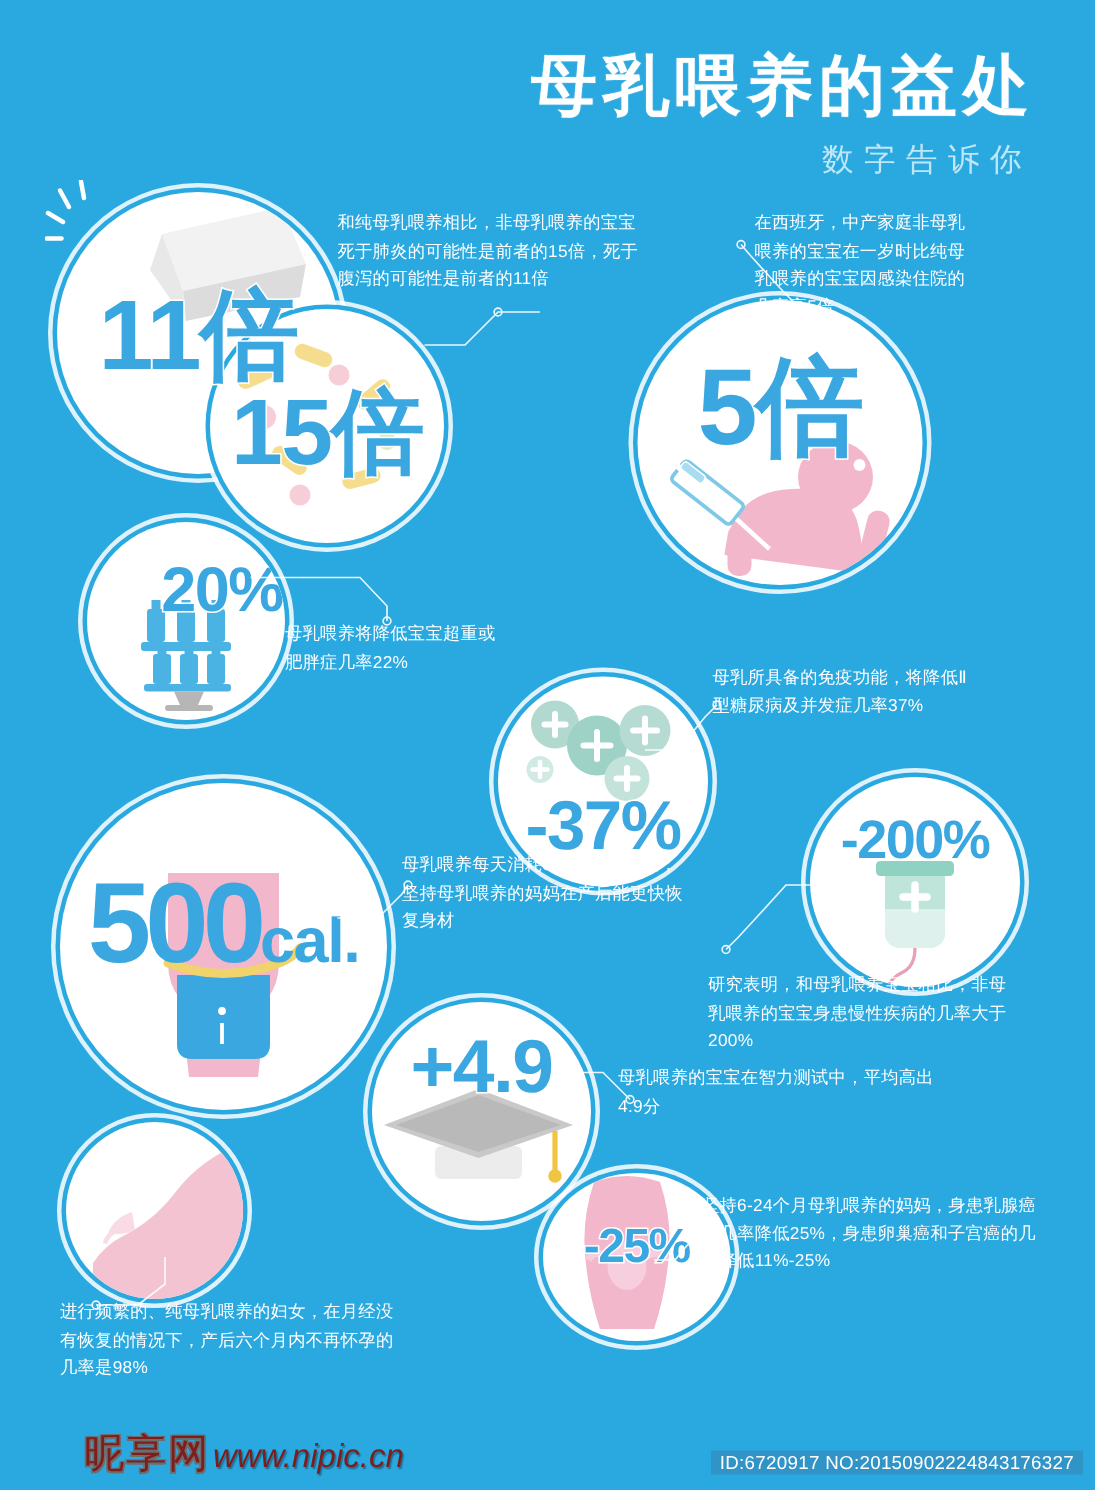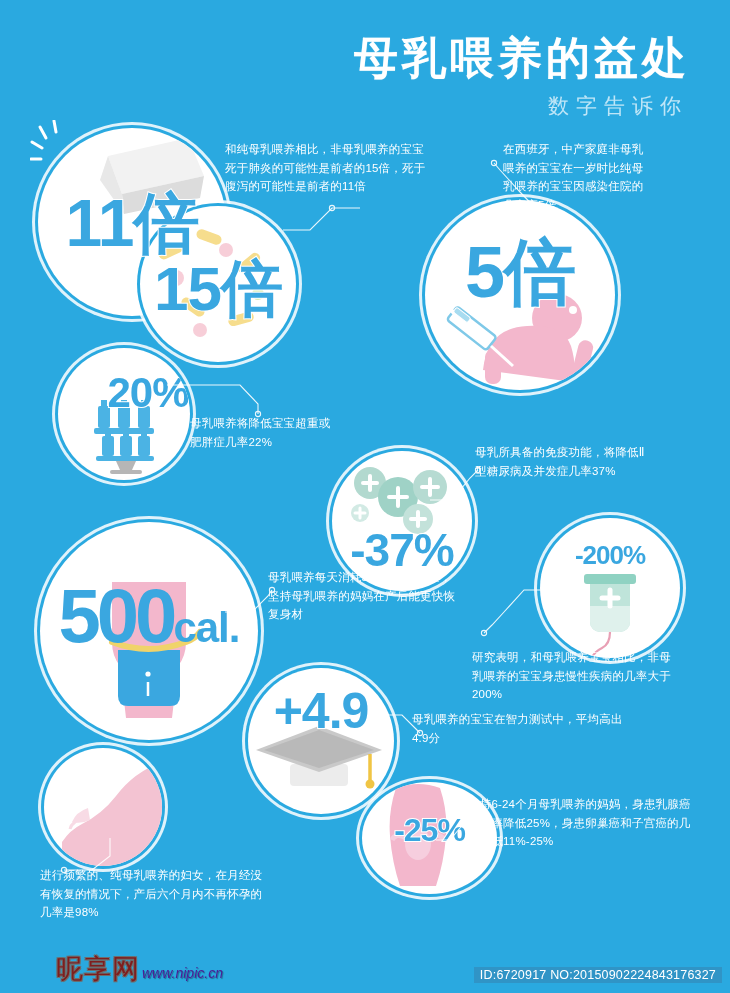--- a/index.html
+++ b/index.html
@@ -50,21 +50,21 @@
 
   
   .footer{position:absolute;left:0;bottom:0;width:730px;height:62px;}
   .idtag{position:absolute;right:8px;bottom:10px;color:#ffffff;font-size:12.5px;
          background:rgba(60,110,150,.35);padding:1px 6px;letter-spacing:.2px;}
 
   
   .wm{position:absolute;left:10px;bottom:6px;display:flex;align-items:baseline;}
   .wm .cn{font-size:27px;font-weight:normal;color:#7f1d1d;letter-spacing:1px;
           text-shadow:1px 1px 0 #6d6d6d,-1px -1px 0 #6d6d6d,1px -1px 0 #6d6d6d,-1px 1px 0 #6d6d6d;padding-left:46px;}
-  .wm .url{font-size:14px;font-style:italic;color:#4c1d95;margin-left:2px;
+  .wm .url{font-size:22px;font-style:italic;color:#7f1d1d;margin-left:2px;
            text-shadow:1px 1px 1px rgba(0,0,0,.35);}
 </style>
 </head>
 <body>
 
 <div class="stage">
 
   <div class="title">母乳喂养的益处</div>
   <div class="subtitle">数字告诉你</div>
 
@@ -212,21 +212,21 @@
         <rect x="44" y="56" width="52" height="10" rx="3" fill="#8fd2c2"></rect>
         <path d="M50 66 h40 v38 a10 10 0 0 1 -10 10 h-20 a10 10 0 0 1 -10 -10 z" fill="#bfe4da"></path>
         <path d="M50 88 h40 v16 a10 10 0 0 1 -10 10 h-20 a10 10 0 0 1 -10 -10 z" fill="#dff1ec"></path>
         <g stroke="#ffffff" stroke-width="5" stroke-linecap="round">
           <line x1="70" y1="72" x2="70" y2="88"></line>
             <line x1="62" y1="80" x2="78" y2="80"></line>
         </g>
         <path d="M70 114 q0 12 -8 16 q-10 5 -10 12" stroke="#e8a0b5" stroke-width="2.2" fill="none"></path>
       </g>
     </svg>
-    <div class="num" style="top:24px;font-size:26px;">-200%</div>
+    <div class="num" style="top:24px;font-size:36px;">-200%</div>
   </div>
 
   <div class="cap w1" style="left:472px;top:648px;width:210px;">研究表明，和母乳喂养宝宝相比，非母乳喂养的宝宝身患慢性疾病的几率大于200%</div>
 
   <div class="bub" style="left:40px;top:522px;width:218px;height:218px;">
     <svg viewBox="0 0 218 218" style="position:absolute;left:0;top:0;width:218px;height:218px;">
       <g>
         <path d="M72 60 h74 v60 q0 14 -8 24 l-6 52 h-46 l-6 -52 q-8 -10 -8 -24 z" fill="#f3b7cc"></path>
         <rect x="72" y="68" width="74" height="30" fill="#f3b7cc"></rect>
         <path d="M78 128 h62 v46 q0 10 -10 10 h-42 q-10 0 -10 -10 z" fill="#3aa7e0"></path>
@@ -250,21 +250,21 @@
         <polygon points="71,62 126,82 71,100 16,82" fill="#b9b9b9"></polygon>
         <line x1="122" y1="86" x2="122" y2="112" stroke="#f0c544" stroke-width="3.5"></line>
         <circle cx="122" cy="116" r="4.5" fill="#f0c544"></circle>
       </g>
     </svg>
     <div class="num" style="top:18px;font-size:50px;">+4.9</div>
   </div>
 
   <div class="cap" style="left:412px;top:710px;width:220px;">母乳喂养的宝宝在智力测试中，平均高出4.9分</div>
 
-  <div class="bub" style="left:362px;top:782px;width:135px;height:112px;">
+  <div class="bub" style="left:362px;top:782px;width:125px;height:112px;">
     <svg viewBox="0 0 112 112" style="position:absolute;left:0;top:0;width:112px;height:112px;">
       <g fill="#f3b7cc">
         <path d="M34 6 q22 -8 44 0 q8 24 6 48 q-2 26 -10 50 h-36 q-8 -24 -10 -50 q-2 -24 6 -48 z"></path>
         <ellipse cx="56" cy="62" rx="13" ry="16" fill="#f6cede"></ellipse>
         <path d="M44 56 q-10 -6 -14 2" stroke="#f6cede" stroke-width="5" fill="none"></path>
         <path d="M68 56 q10 -6 14 2" stroke="#f6cede" stroke-width="5" fill="none"></path>
       </g>
     </svg>
     <div class="num" style="top:32px;font-size:32px;">-25%</div>
   </div>

